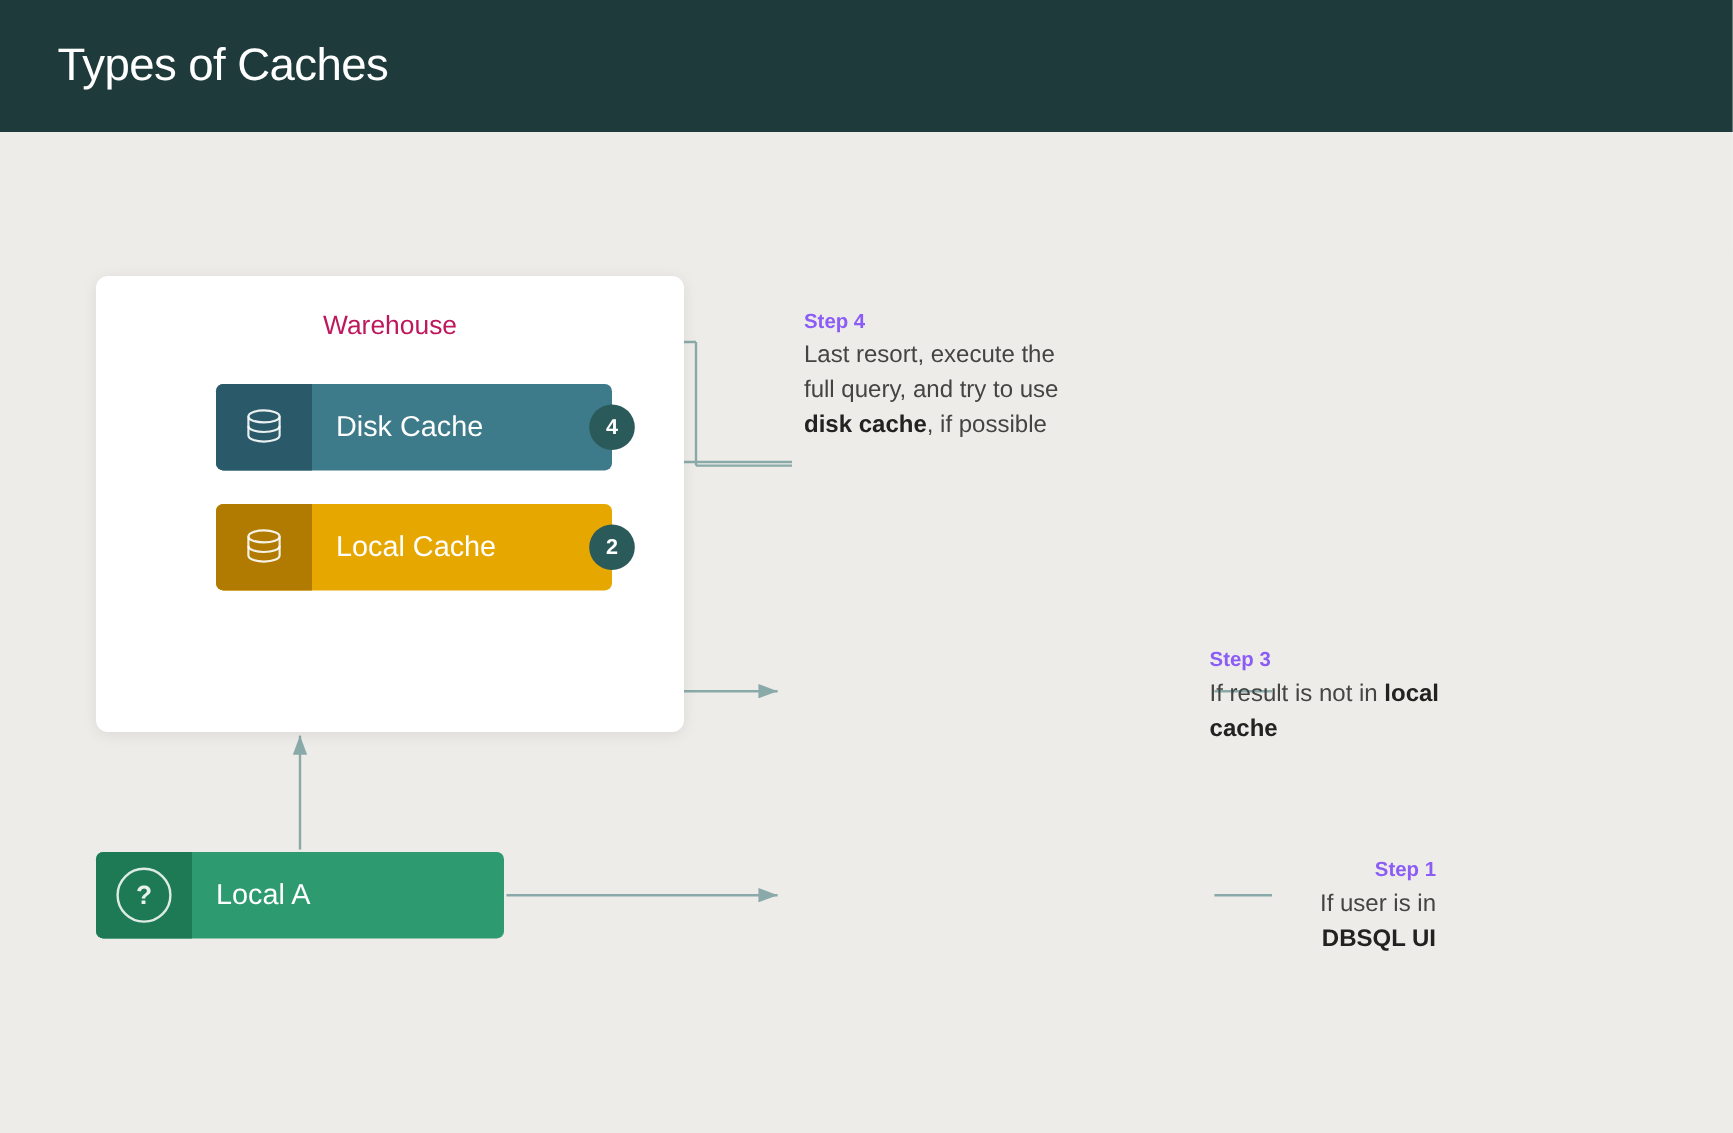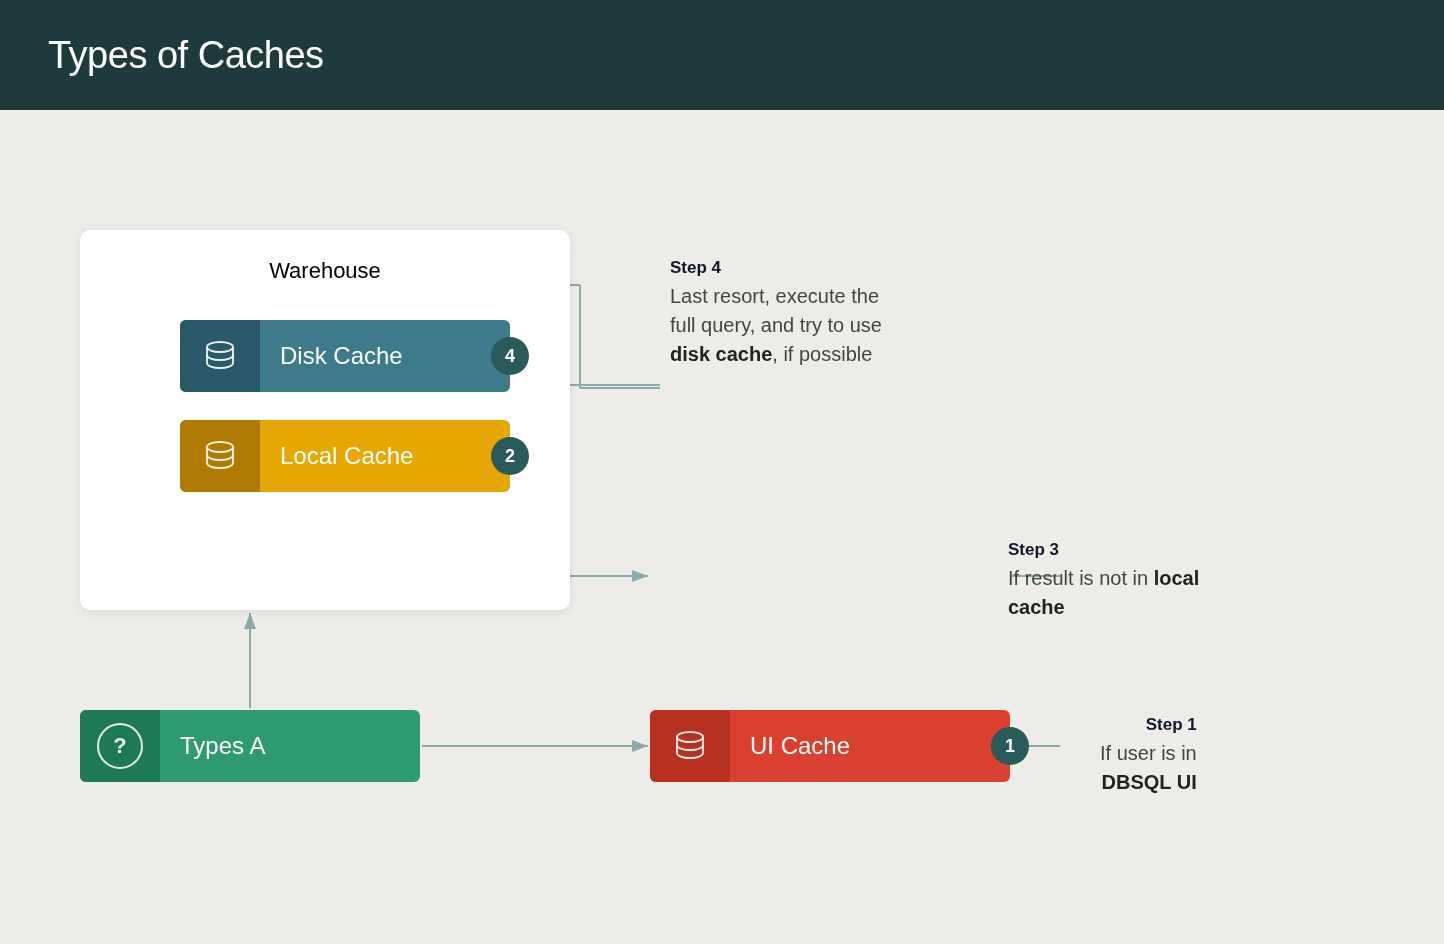--- a/index.html
+++ b/index.html
@@ -41,21 +41,21 @@
       background: #ffffff;
       border-radius: 10px;
       box-shadow: 0 2px 12px rgba(0,0,0,0.08);
     }
     .warehouse-label {
       position: absolute;
       top: 28px;
       left: 50%;
       transform: translateX(-50%);
       font-size: 22px;
-      color: #000000;
+      color: #be185d;
       font-weight: 400;
     }
 
     
     .cache-bar {
       display: flex;
       align-items: center;
       border-radius: 6px;
       position: absolute;
       height: 72px;
@@ -167,21 +167,21 @@
       padding-left: 20px;
     }
 
     
     .step-desc {
       position: absolute;
     }
     .step-title {
       font-size: 17px;
       font-weight: 700;
-      color: #0f172a;
+      color: #8b5cf6;
       margin-bottom: 4px;
     }
     .step-text {
       font-size: 20px;
       color: #444;
       line-height: 1.45;
       max-width: 220px;
     }
     .step-text b { font-weight: 700; color: #222; }
 
@@ -291,37 +291,26 @@
           <path d="M6 10 v8 c0 2.8 5.8 5 13 5s13-2.2 13-5V10" class="db-icon"></path>
           <path d="M6 18 v8 c0 2.8 5.8 5 13 5s13-2.2 13-5V18" class="db-icon"></path>
         </svg>
       </div>
       <span class="cache-bar-label">Local Cache</span>
       <div class="cache-bar-badge">2</div>
     </div>
   </div>
 
 
-  <div class="ui-cache">
-    <div class="cache-bar-icon">
-      <svg width="38" height="38" viewBox="0 0 38 38">
-        <ellipse cx="19" cy="10" rx="13" ry="5" class="db-icon"></ellipse>
-        <path d="M6 10 v8 c0 2.8 5.8 5 13 5s13-2.2 13-5V10" class="db-icon"></path>
-        <path d="M6 18 v8 c0 2.8 5.8 5 13 5s13-2.2 13-5V18" class="db-icon"></path>
-      </svg>
-    </div>
-    <span class="cache-bar-label">UI Cache</span>
-    <div class="badge-teal">1</div>
-  </div>
 
   <div class="query-box">
     <div class="query-box-icon">
       <div class="qmark-circle">?</div>
     </div>
-    <span class="query-box-label">Types A</span>
+    <span class="query-box-label">Local A</span>
   </div>
 
   <div class="step-desc" style="left: 670px; top: 148px;">
     <div class="step-title">Step 4</div>
     <div class="step-text">
       Last resort, execute the full query, and try to use <b>disk cache</b>, if possible
     </div>
   </div>
 
 

